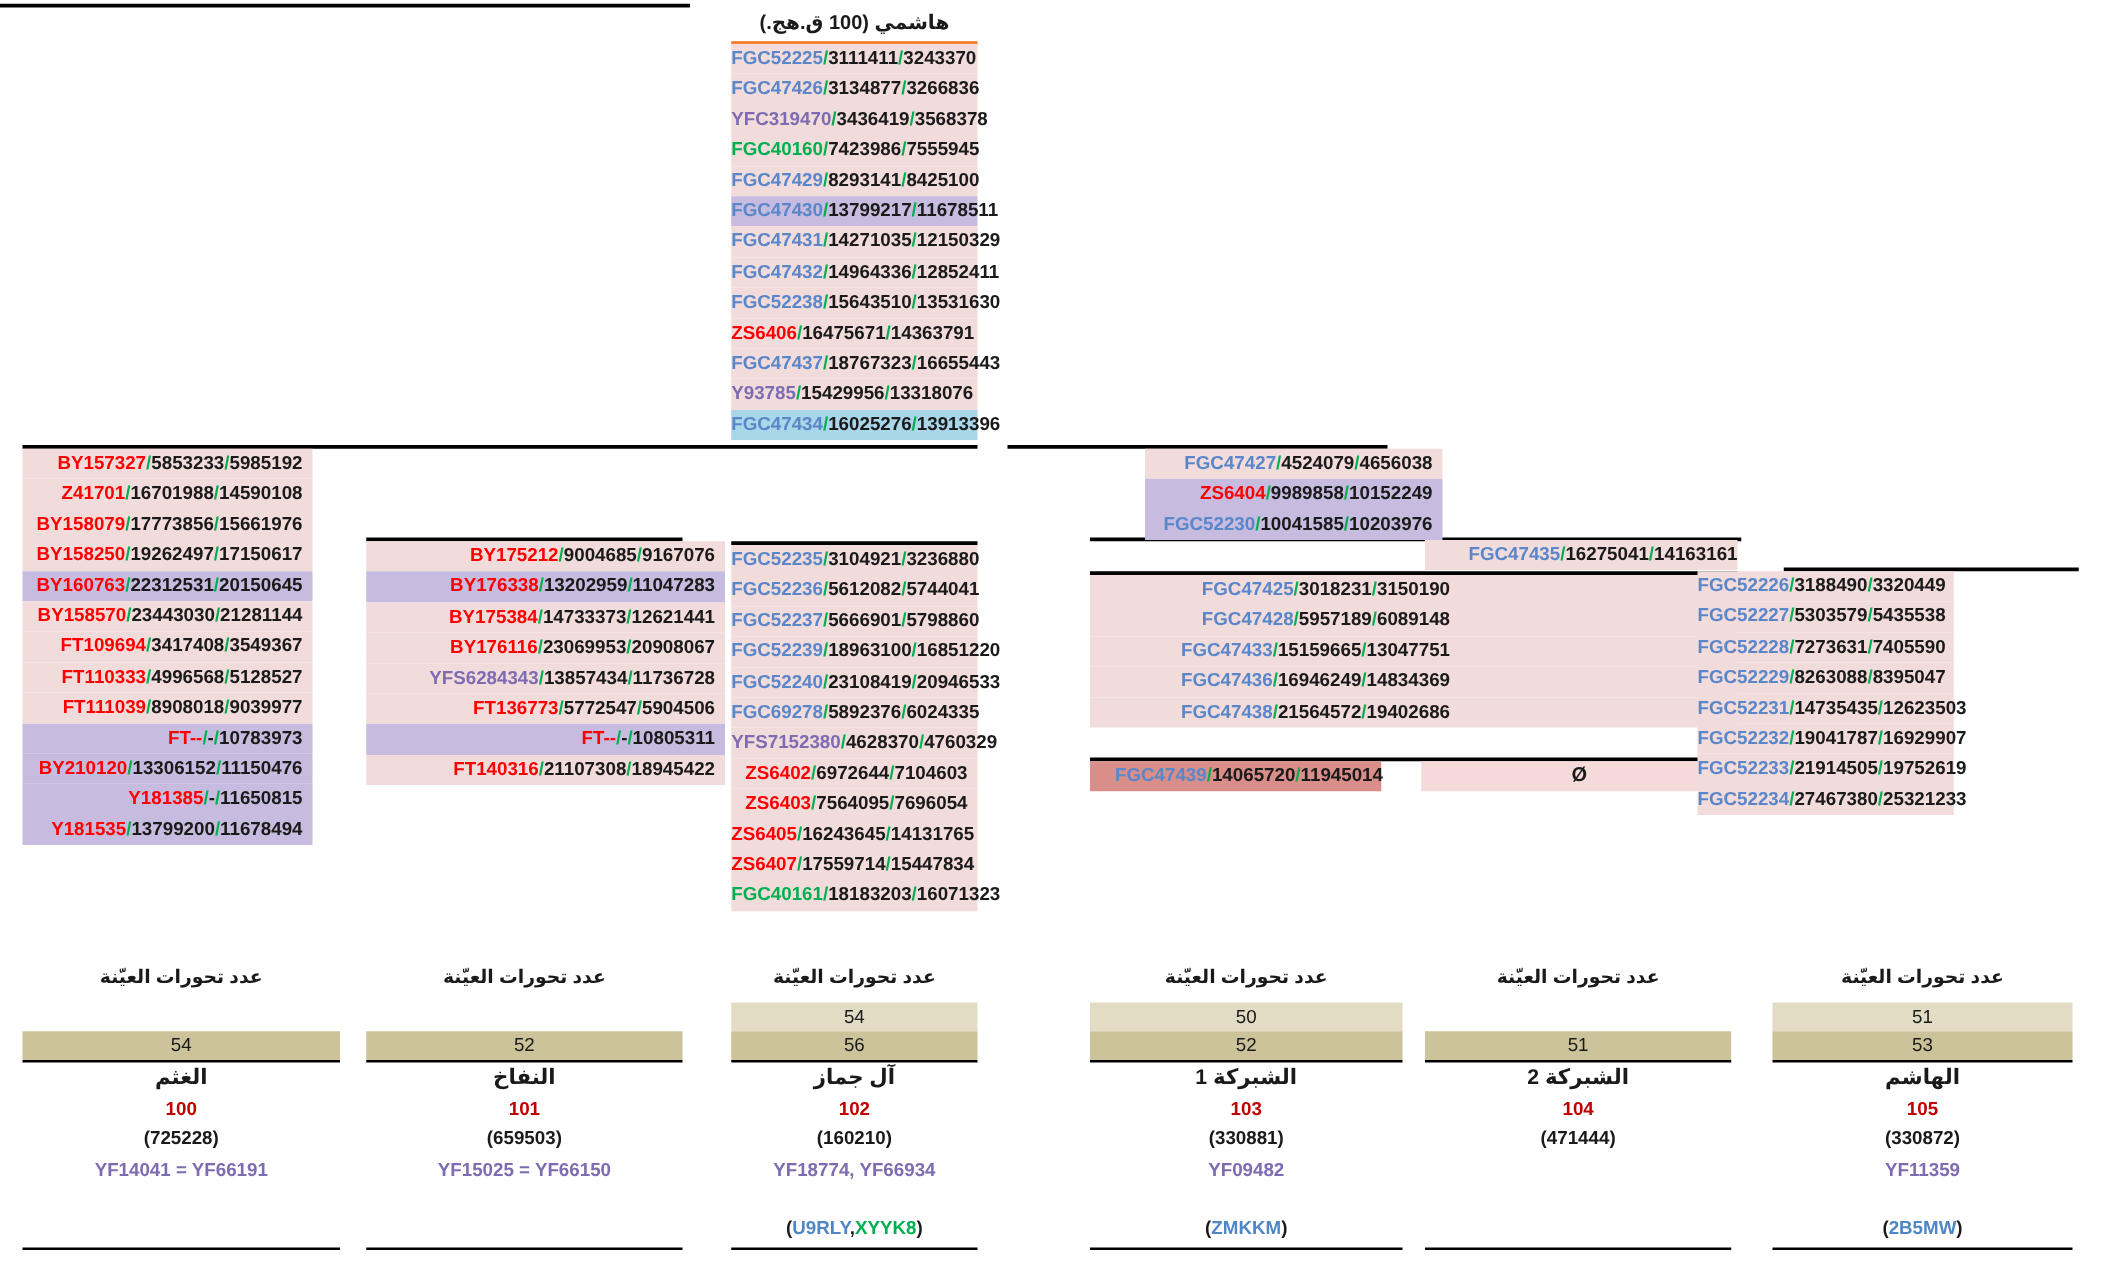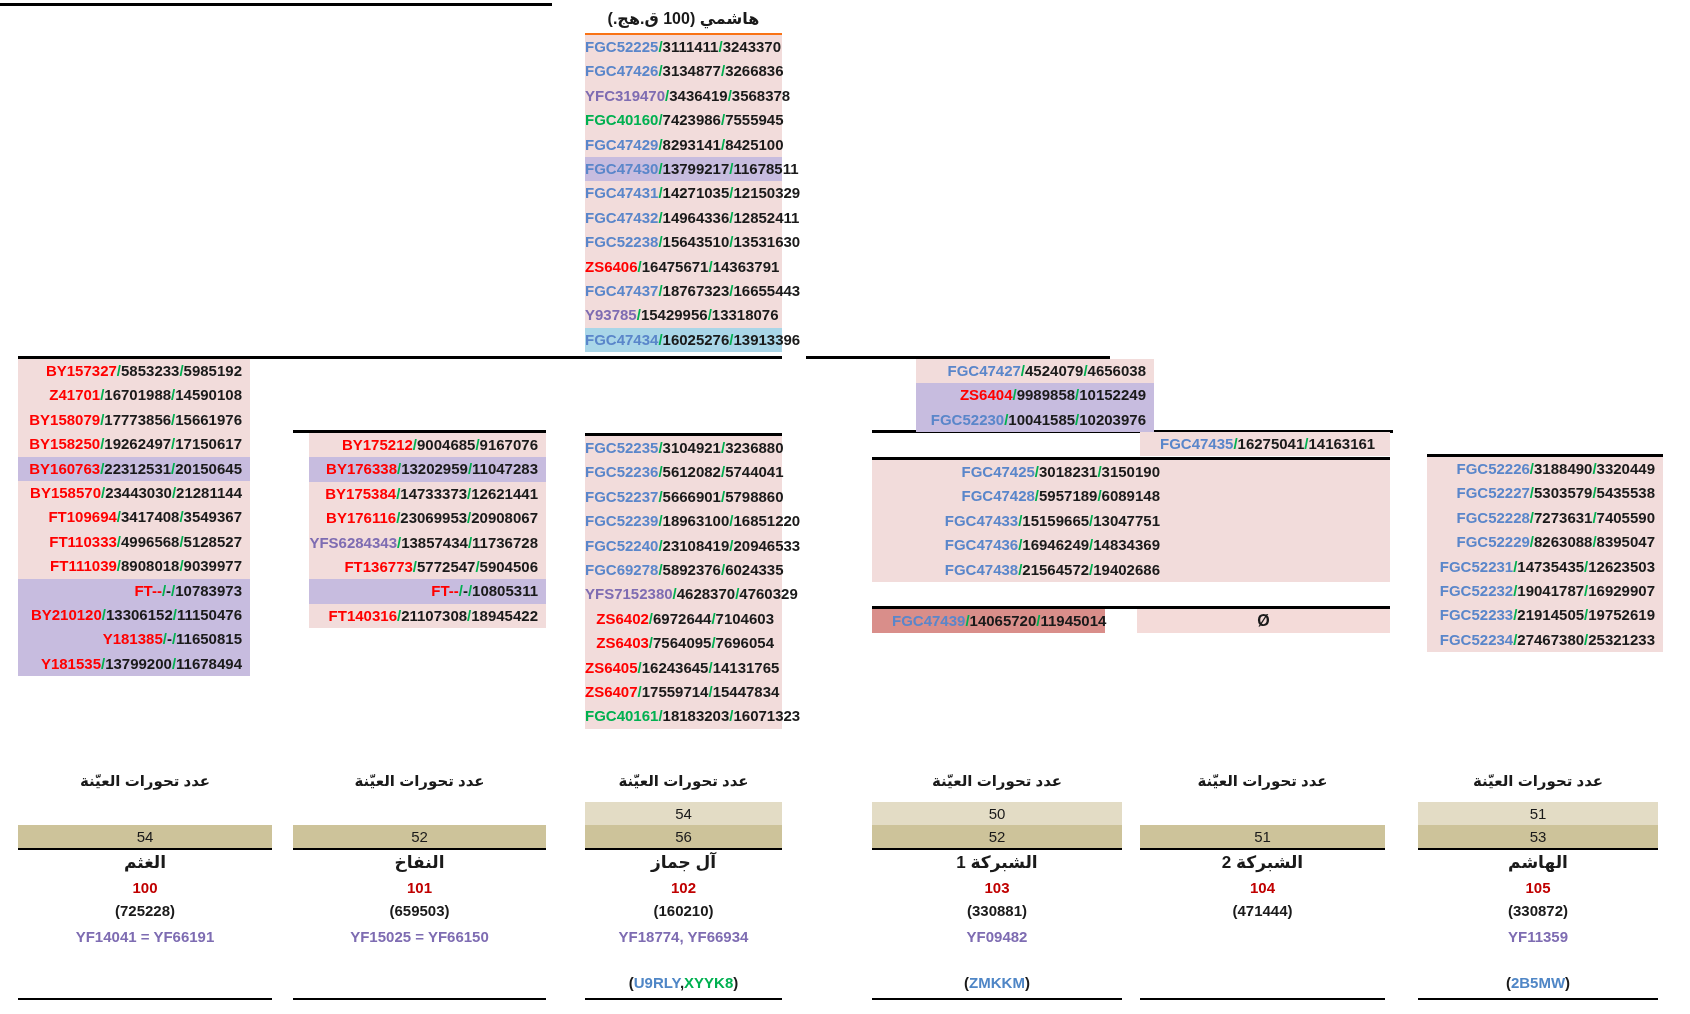--- a/index.html
+++ b/index.html
@@ -5,21 +5,21 @@
   html,body{margin:0;padding:0;background:#fff;}
   .canvas{position:relative;width:1690px;height:1014px;background:#fff;overflow:hidden;
           font-family:"Liberation Sans","DejaVu Sans",sans-serif;color:var(--black);}
   .hline{position:absolute;background:#000;height:3px;}
   .root-title{position:absolute;left:585px;top:7px;width:197px;height:26px;line-height:24px;
           text-align:center;font-size:16px;font-weight:bold;direction:rtl;border-bottom:3px solid #f97316;}
   .snp-block{position:absolute;display:flex;flex-direction:column;}
   .snp-row{height:24.4px;line-height:24.4px;background:var(--pink);font-size:15px;font-weight:bold;
           text-align:right;padding-right:8px;white-space:nowrap;direction:ltr;}
   .pad-deep .snp-row{padding-right:230px;}
-  .snp-row.al-center{text-align:left;padding-right:0 !important;padding-left:20px;}
+  .snp-row.al-center{text-align:right;padding-right:0 !important;padding-left:20px;}
   .bg-purple{background:var(--purplebg) !important;}
   .bg-lightblue{background:var(--lightbluebg) !important;}
   .bg-salmon{background:var(--salmonbg) !important;}
   .c-blue{color:var(--blue);}
   .c-red{color:var(--red);}
   .c-purple{color:var(--purple);}
   .c-green{color:var(--green);}
   .c-black{color:var(--black);}
   .c-codeblue{color:var(--codeblue);}
   .empty-cell{position:absolute;left:1137px;top:609px;width:253px;height:24.4px;line-height:24.4px;
@@ -37,27 +37,27 @@
   .sum-yf{position:absolute;top:188px;left:0;right:0;text-align:center;font-size:15px;font-weight:bold;color:var(--purple);}
   .sum-code{position:absolute;top:234px;left:0;right:0;text-align:center;font-size:15px;font-weight:bold;}
   .sum-bottom{position:absolute;top:258px;left:0;right:0;height:2px;background:#000;}
   
   .sc1{left:18px;width:254px;}   .sc2{left:293px;width:253px;}
   .sc3{left:585px;width:197px;}  .sc4{left:872px;width:250px;}
   .sc5{left:1140px;width:245px;} .sc6{left:1418px;width:240px;}
   
   .b-root{left:585px;top:35px;width:197px;}
   .b-ghathm{left:18px;top:359px;width:232px;}
-  .b-naffakh{left:309px;top:433px;width:237px;}
+  .b-naffakh{left:293px;top:433px;width:287px;}
   .b-jammaz{left:585px;top:436px;width:197px;}
   .b-mid{left:872px;top:359px;width:238px;padding-left:44px;}
   .b-47435{left:1140px;top:432px;width:250px;}
   .b-wide{left:872px;top:460px;width:518px;}
   .b-wide-bl{left:872px;top:609px;width:233px;}
-  .b-hashim{left:1427px;top:457px;width:236px;}
+  .b-hashim{left:1358px;top:457px;width:205px;}
 </style>
 </head>
 <body>
 
 <div class="canvas">
 
   <div class="hline" style="left:0;top:3px;width:552px;"></div>
   <div class="hline" style="left:18px;top:356px;width:764px;"></div>
   <div class="hline" style="left:806px;top:356px;width:304px;"></div>
   <div class="hline" style="left:293px;top:430px;width:253px;"></div>

